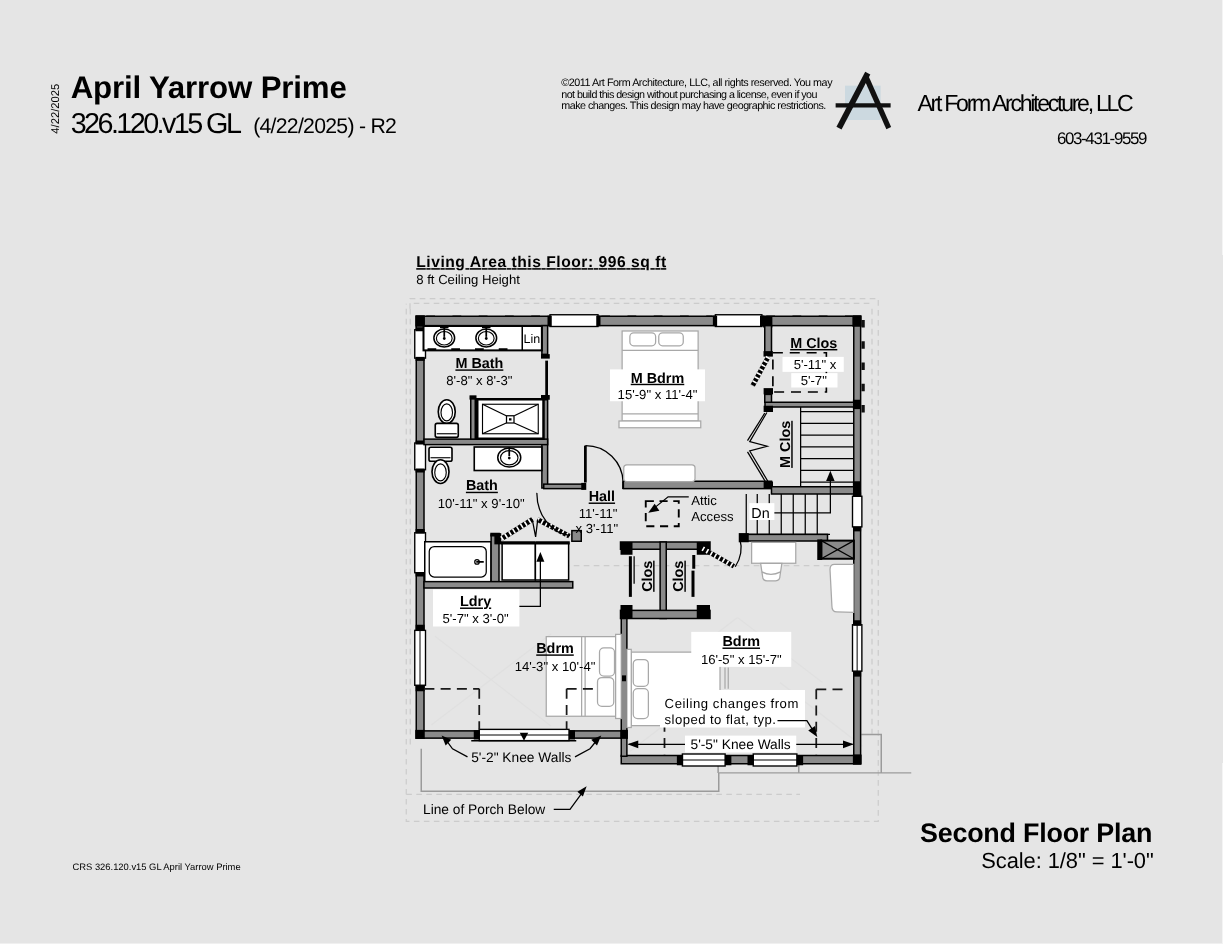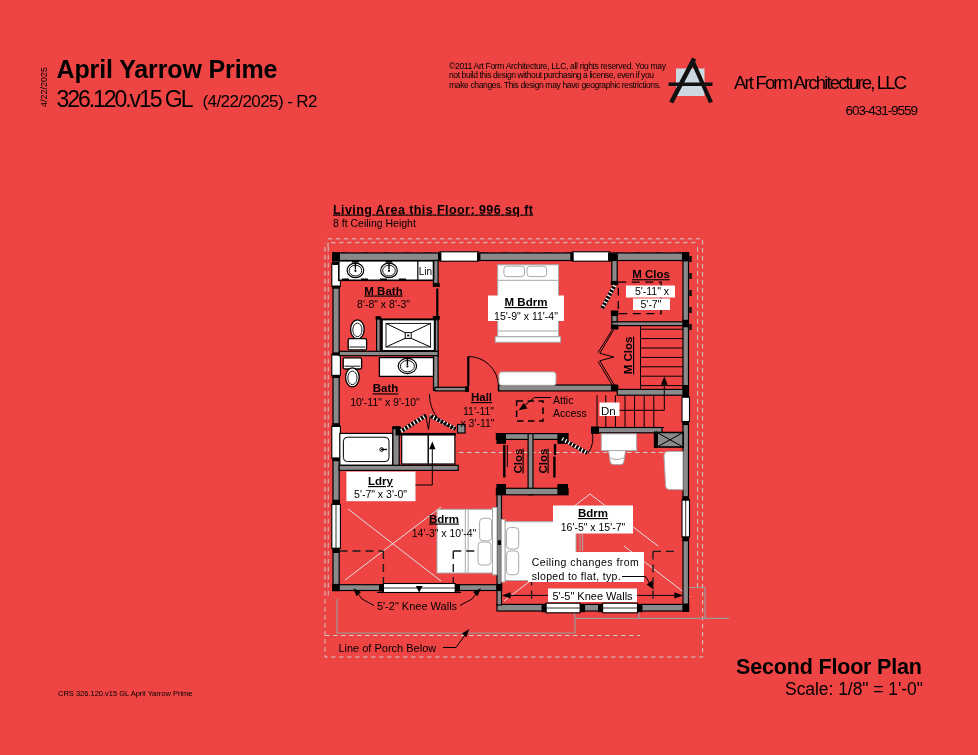--- a/index.html
+++ b/index.html
@@ -1,16 +1,16 @@
 <!DOCTYPE html>
 <html><head>
 <meta charset="utf-8">
 <style>
   html,body{margin:0;padding:0;background:#ffffff;}
-  #page{position:relative;width:978px;height:755px;background:#ef4444;overflow:hidden;}
+  #page{position:relative;width:978px;height:755px;background:#e5e5e5;overflow:hidden;}
   svg{position:absolute;top:0;left:0;}
   text{font-family:"Liberation Sans",sans-serif;fill:#000;}
   .wall{fill:#8a8a8a;stroke:#000;stroke-width:1.2;}
   .blk{fill:#000;stroke:none;}
   .thin{fill:none;stroke:#000;stroke-width:1;}
   .lt{fill:none;stroke:#a8a8a8;stroke-width:1;}
   .ltf{fill:#ffffff;stroke:#a8a8a8;stroke-width:1;}
   .faint{fill:none;stroke:#e0e0e0;stroke-width:1;}
   .dash{fill:none;stroke:#cccccc;stroke-width:1;stroke-dasharray:4.5 3.5;}
   .kdash{fill:none;stroke:#1a1a1a;stroke-width:1.4;stroke-dasharray:8 5;}

